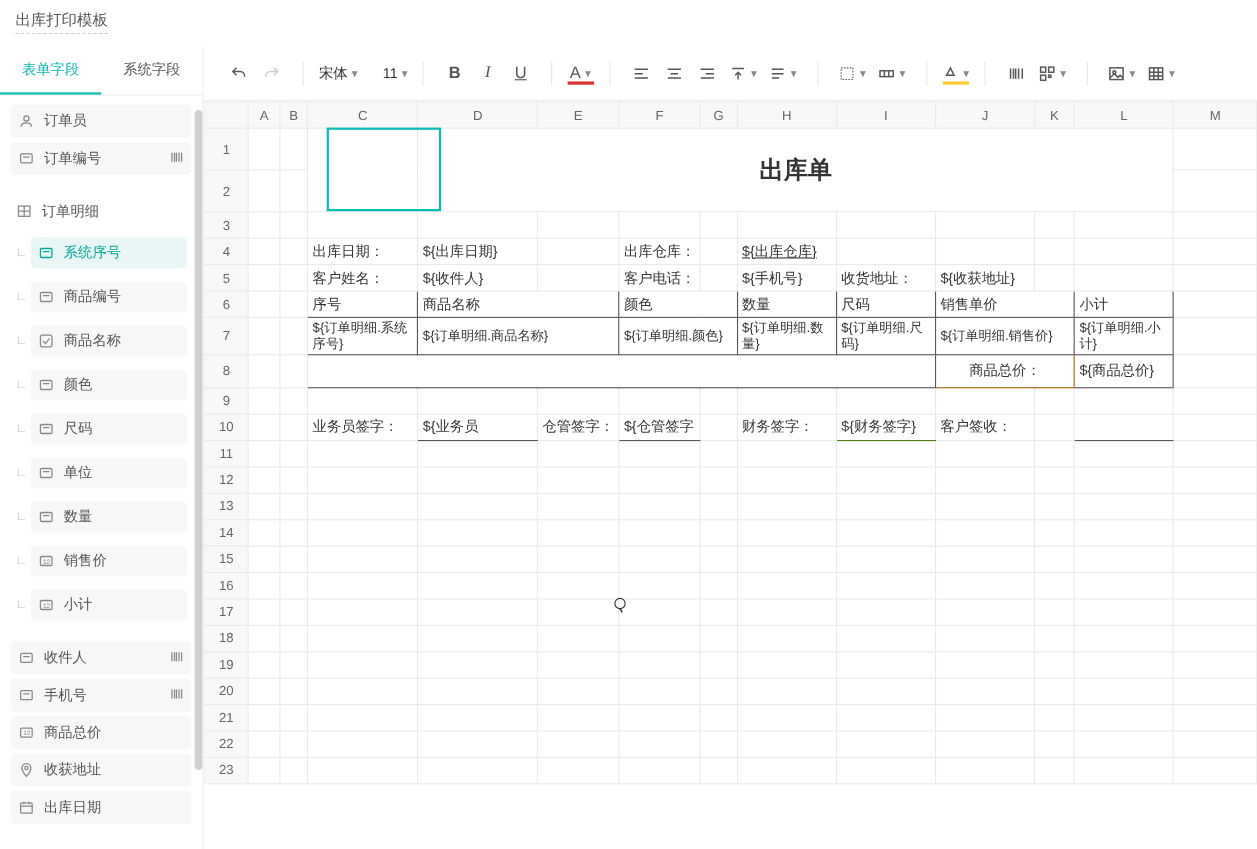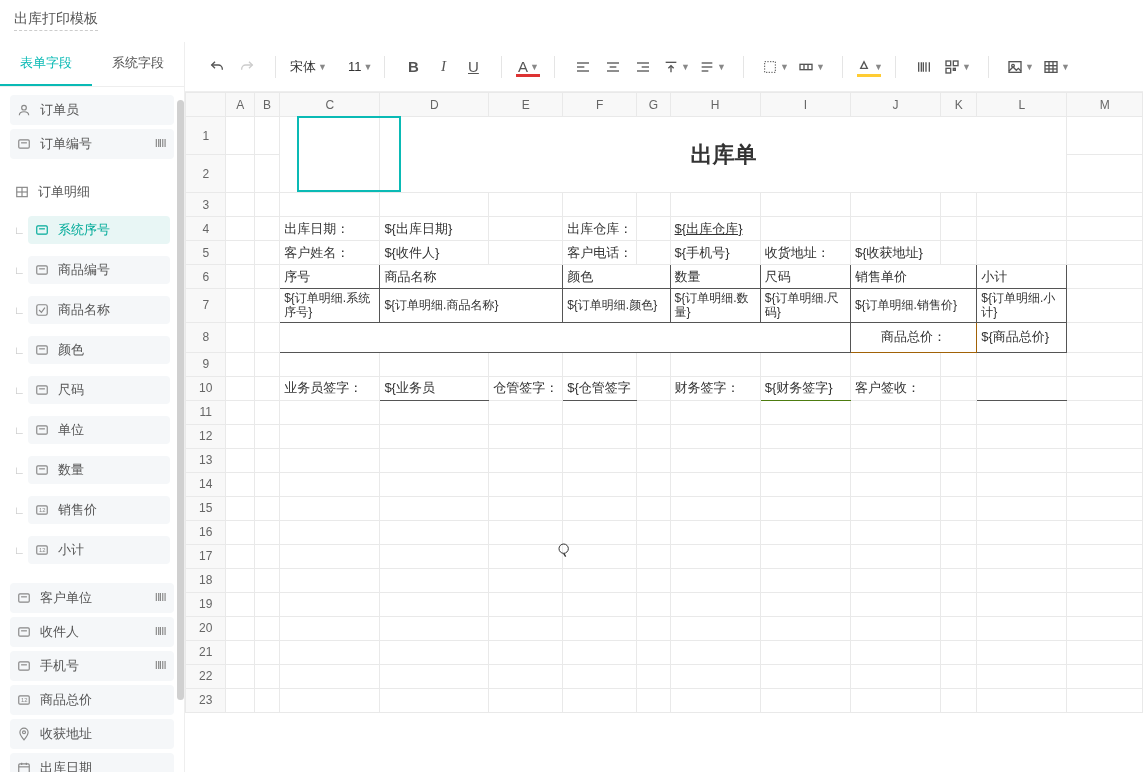--- a/index.html
+++ b/index.html
@@ -222,36 +222,20 @@
             <span class="field-icon">
               <svg width="14" height="14" viewBox="0 0 24 24" fill="none" stroke="currentColor" stroke-width="2">
                 <rect x="3" y="5" width="18" height="14" rx="2"></rect>
                 <text x="7" y="16" font-size="10" stroke="none" fill="currentColor">12</text>
               </svg>
             </span>
             <span>小计</span>
           </span>
         </div>
         <div style="height: 12px;"></div>
-        <div class="field-item card">
-          <span class="field-icon">
-            <svg width="14" height="14" viewBox="0 0 24 24" fill="none" stroke="currentColor" stroke-width="2">
-              <rect x="3" y="5" width="18" height="14" rx="2"></rect>
-              <line x1="7" y1="10" x2="17" y2="10"></line>
-            </svg>
-          </span>
-          <span>客户单位</span>
-          <span class="barcode-icon"><svg width="14" height="14" viewBox="0 0 24 24" fill="none" stroke="currentColor" stroke-width="2">
-              <line x1="4" y1="5" x2="4" y2="19"></line>
-              <line x1="8" y1="5" x2="8" y2="19"></line>
-              <line x1="11" y1="5" x2="11" y2="19"></line>
-              <line x1="15" y1="5" x2="15" y2="19"></line>
-              <line x1="19" y1="5" x2="19" y2="19"></line>
-            </svg></span>
-        </div>
         <div class="field-item card">
           <span class="field-icon">
             <svg width="14" height="14" viewBox="0 0 24 24" fill="none" stroke="currentColor" stroke-width="2">
               <rect x="3" y="5" width="18" height="14" rx="2"></rect>
               <line x1="7" y1="10" x2="17" y2="10"></line>
             </svg>
           </span>
           <span>收件人</span>
           <span class="barcode-icon"><svg width="14" height="14" viewBox="0 0 24 24" fill="none" stroke="currentColor" stroke-width="2">
               <line x1="4" y1="5" x2="4" y2="19"></line>

